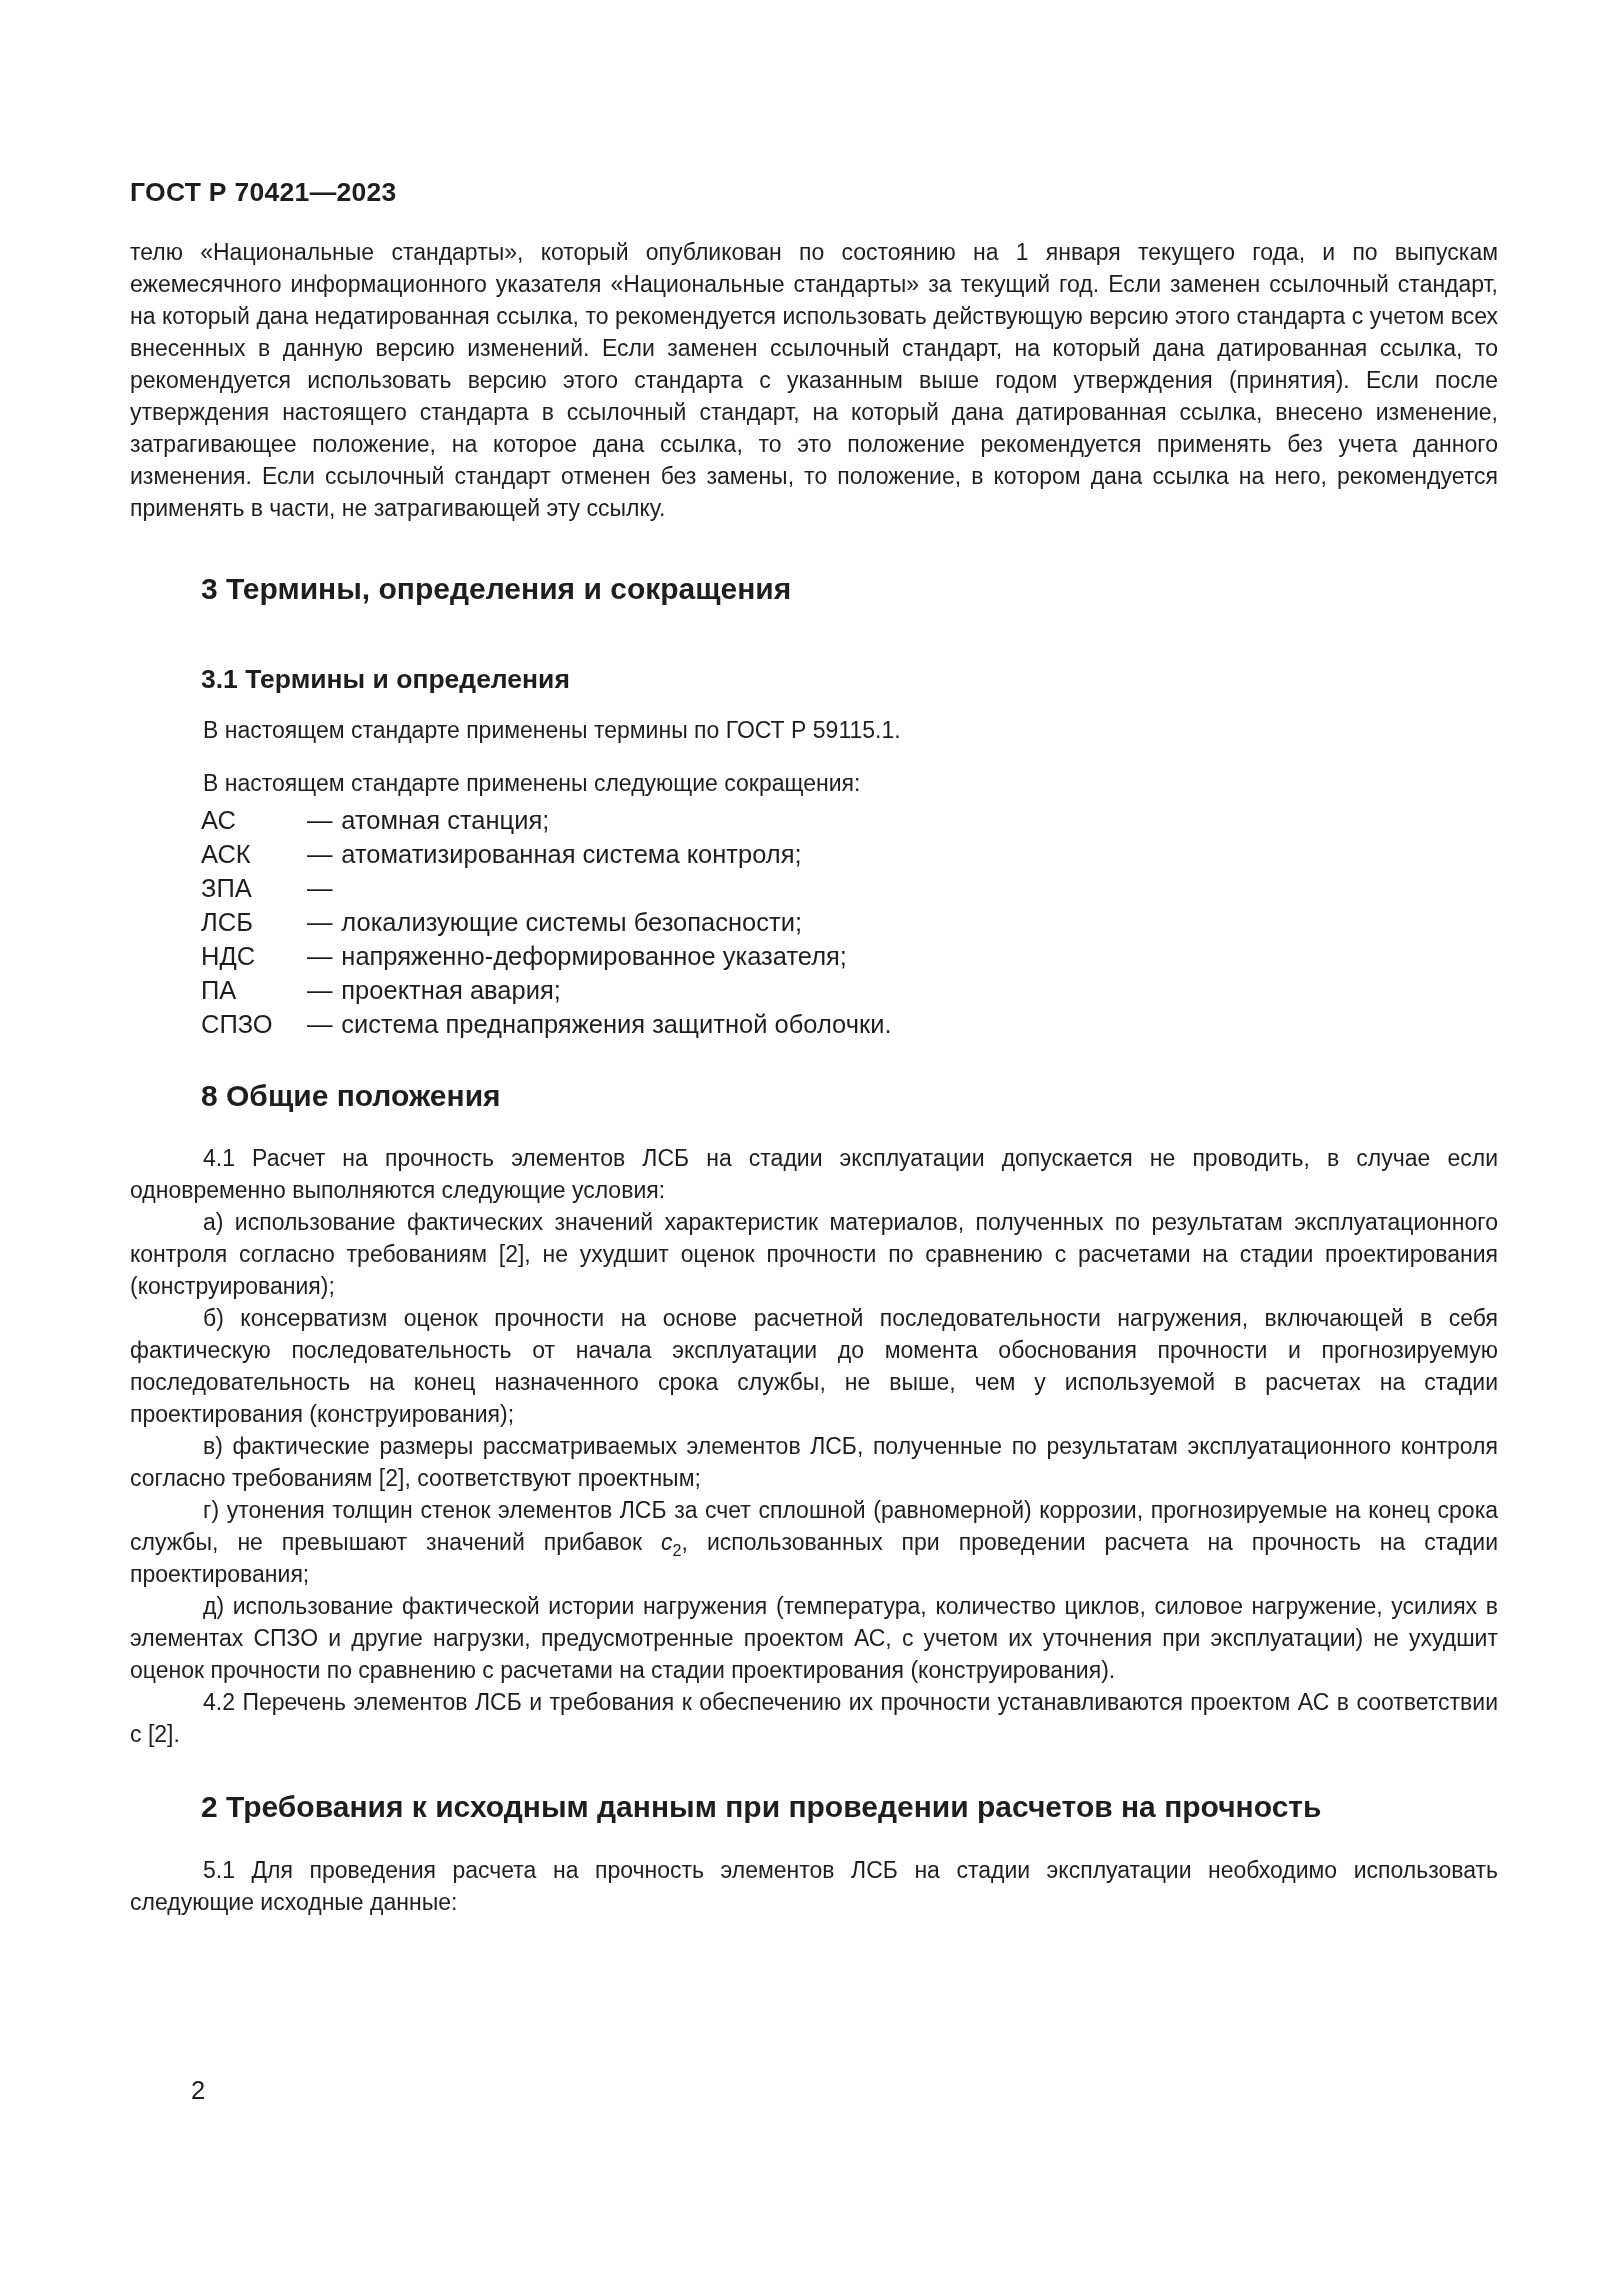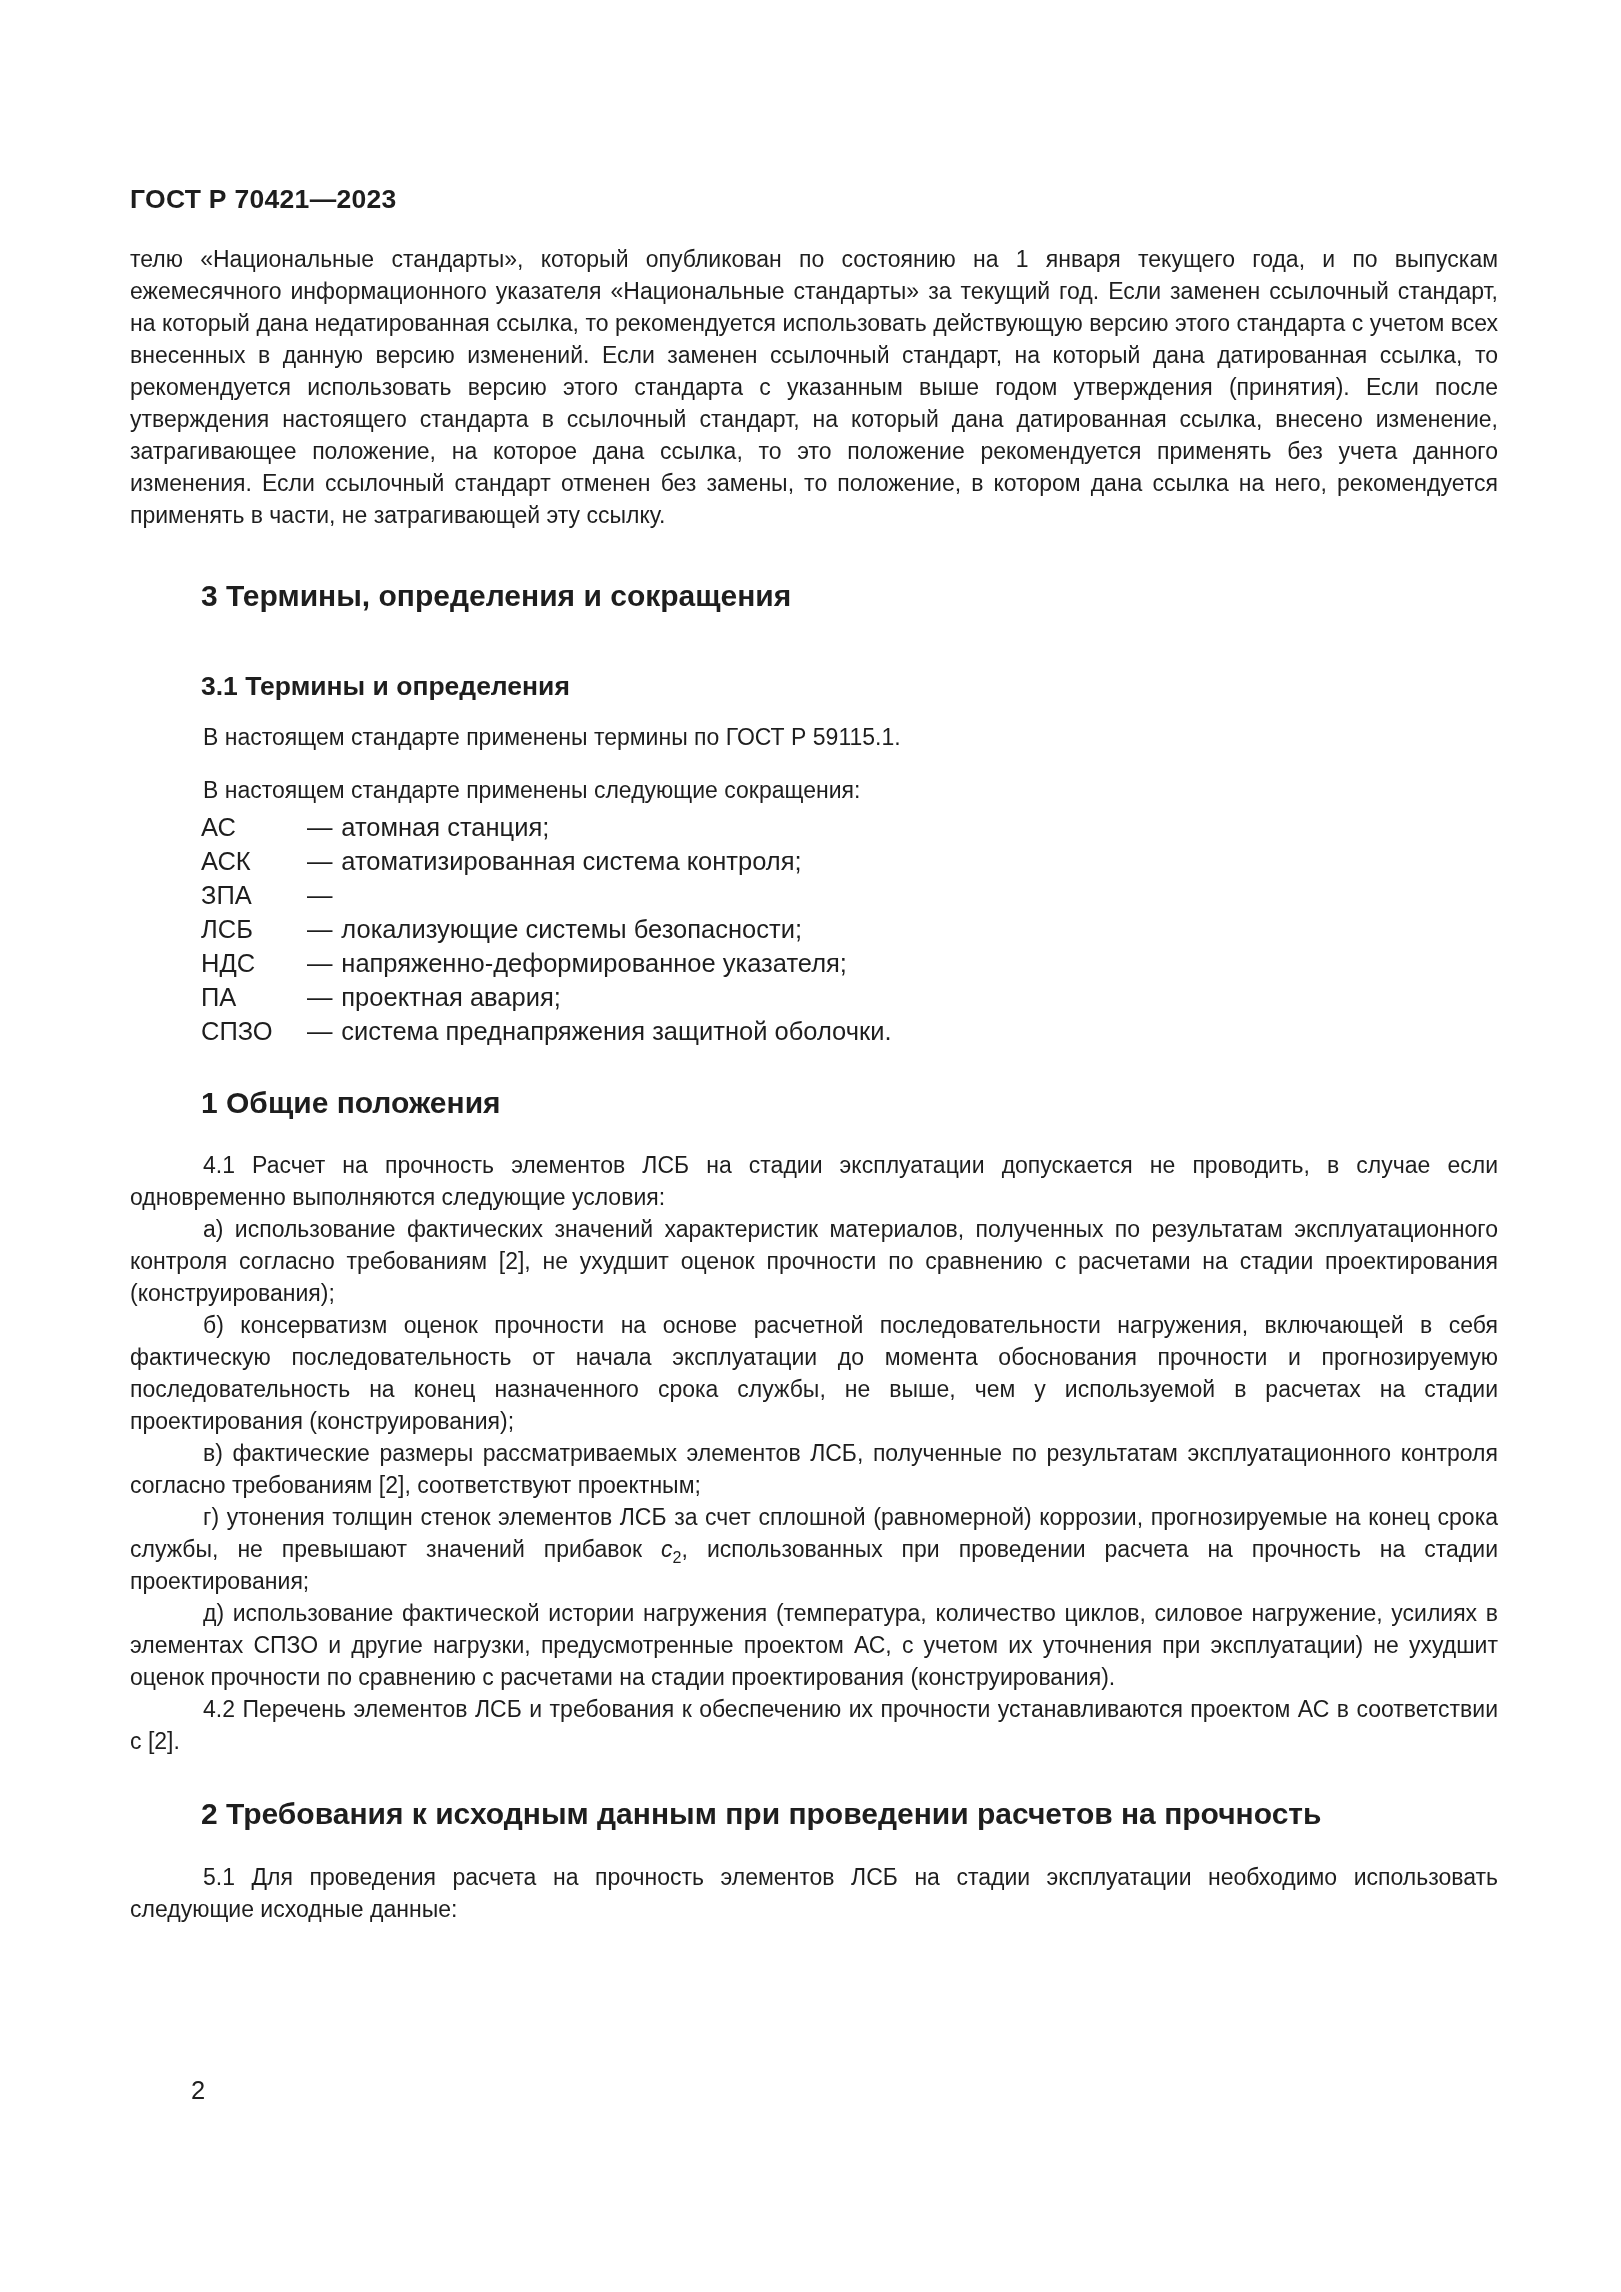--- a/index.html
+++ b/index.html
@@ -7,21 +7,21 @@
   body {
     background: #ffffff;
     font-family: "Liberation Sans", sans-serif;
     color: #1e1e1e;
     position: relative;
     overflow: hidden;
   }
   .content {
     position: absolute;
     left: 130px;
-    top: 183px;
+    top: 176px;
     width: 1368px;
   }
   .doc-code {
     font-size: 26.5px;
     font-weight: bold;
     line-height: 32px;
     letter-spacing: 0.3px;
   }
   p.body {
     font-size: 23px;
@@ -117,21 +117,21 @@
         <span class="abbr-dash">—</span>
         <span class="abbr-def">проектная авария;</span>
     </div>
     <div class="abbr-row">
       <span class="abbr-term">СПЗО</span>
         <span class="abbr-dash">—</span>
         <span class="abbr-def">система преднапряжения защитной оболочки.</span>
     </div>
   </div>
 
-  <h2 class="sec" id="sec4-heading">1 Общие положения</h2>
+  <h2 class="sec" id="sec4-heading">8 Общие положения</h2>
 
   <p class="body indent" id="clause-4-1">4.1 Расчет на прочность элементов ЛСБ на стадии эксплуатации допускается не проводить, в случае если одновременно выполняются следующие условия:</p>
   <p class="body indent">а) использование фактических значений характеристик материалов, полученных по результатам эксплуатационного контроля согласно требованиям [2], не ухудшит оценок прочности по сравнению с расчетами на стадии проектирования (конструирования);</p>
   <p class="body indent">б) консерватизм оценок прочности на основе расчетной последовательности нагружения, включающей в себя фактическую последовательность от начала эксплуатации до момента обоснования прочности и прогнозируемую последовательность на конец назначенного срока службы, не выше, чем у используемой в расчетах на стадии проектирования (конструирования);</p>
   <p class="body indent">в) фактические размеры рассматриваемых элементов ЛСБ, полученные по результатам эксплуатационного контроля согласно требованиям [2], соответствуют проектным;</p>
   <p class="body indent"><span>г) утонения толщин стенок элементов ЛСБ за счет сплошной (равномерной) коррозии, прогнозируемые на конец срока службы, не превышают значений прибавок </span><i class="var">c</i><sub class="sub2">2</sub><span>, использованных при проведении расчета на прочность на стадии проектирования;</span></p>
   <p class="body indent">д) использование фактической истории нагружения (температура, количество циклов, силовое нагружение, усилиях в элементах СПЗО и другие нагрузки, предусмотренные проектом АС, с учетом их уточнения при эксплуатации) не ухудшит оценок прочности по сравнению с расчетами на стадии проектирования (конструирования).</p>
   <p class="body indent">4.2 Перечень элементов ЛСБ и требования к обеспечению их прочности устанавливаются проектом АС в соответствии с [2].</p>
 
   <h2 class="sec" id="sec5-heading">2 Требования к исходным данным при проведении расчетов на прочность</h2>

